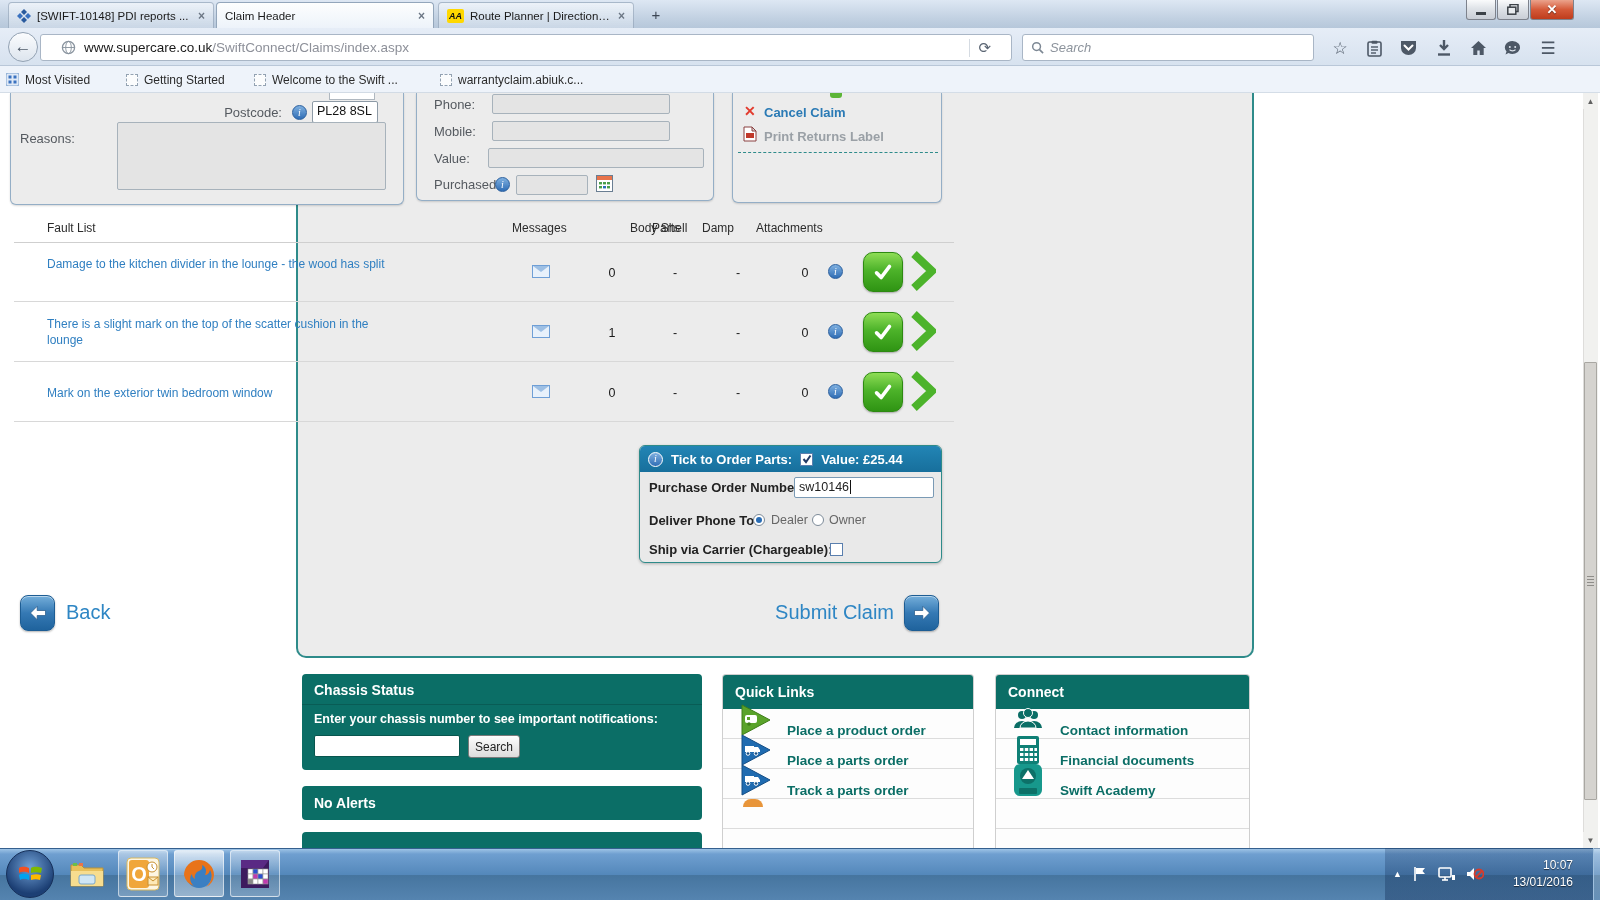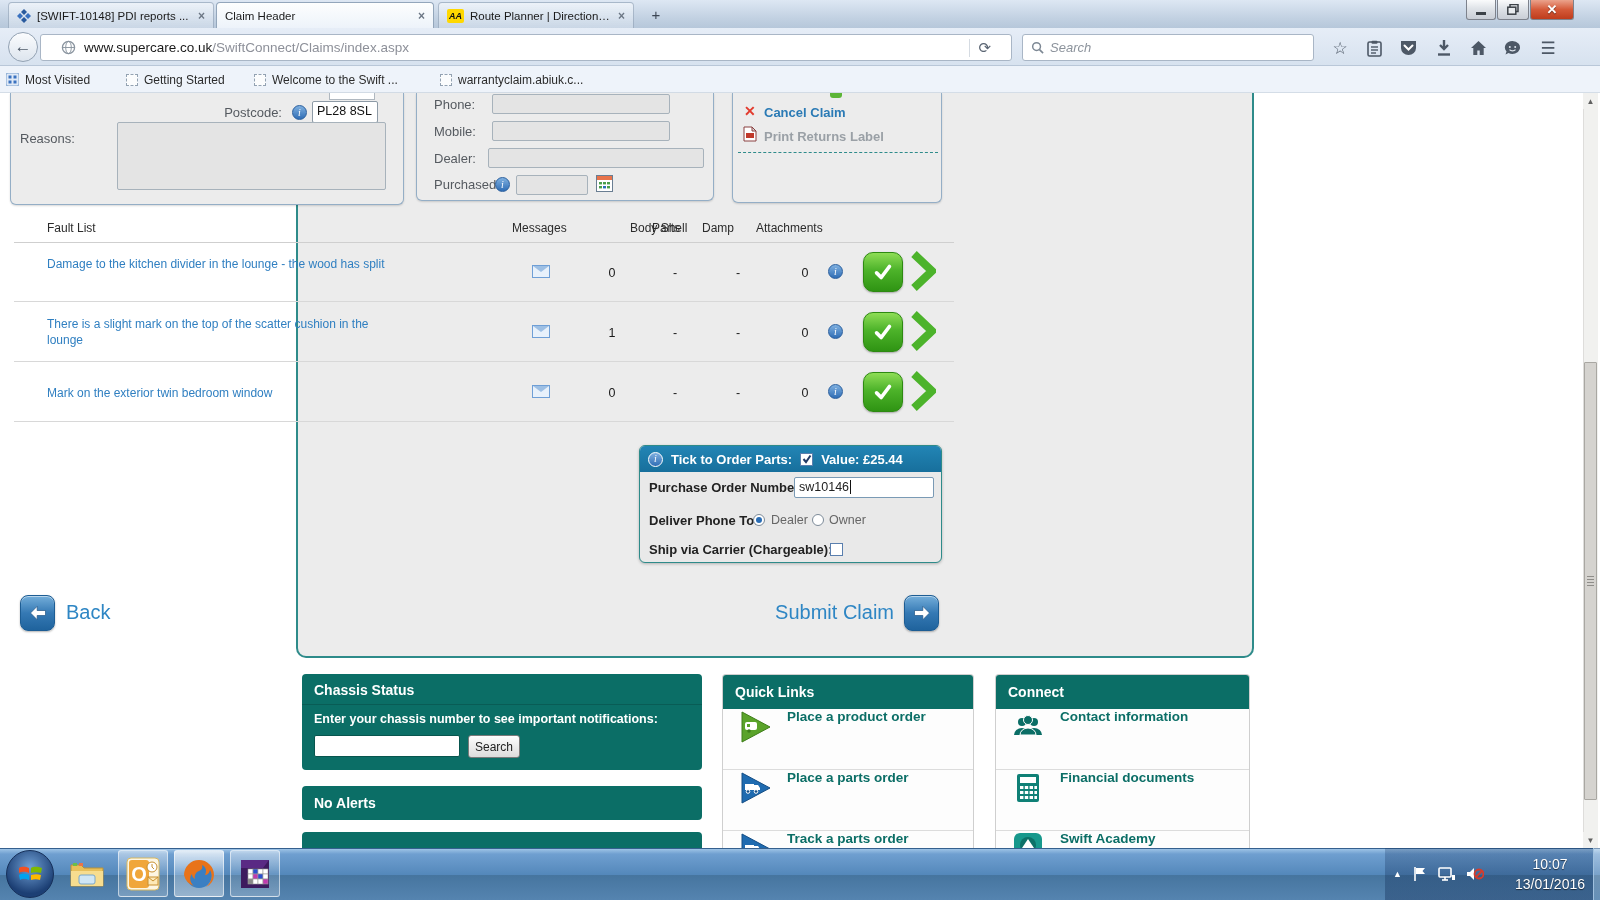--- a/index.html
+++ b/index.html
@@ -62,21 +62,21 @@
   .fault-row { left:310px; width:940px; height:59px; border-bottom:1px solid #d8d8d8; }
   .fault-desc { font-size:12px; color:#2f7fc1; line-height:1.35; }
   .cellnum { font-size:12.5px; color:#1a1a1a; text-align:center; }
   .envelope { width:18px; height:13px; background:#e8f1fb; border:1px solid #6f9fd6; position:relative; }
   .envelope:before { content:""; position:absolute; left:0; top:0; width:0; height:0;
     border-left:8px solid transparent; border-right:8px solid transparent; border-top:6px solid #9dbfe4; }
   .greenbtn { width:40px; height:40px; border-radius:10px;
     background:linear-gradient(#8edd55,#4db32a 45%,#2f9413); border:1px solid #2e8a12;
     box-shadow:0 1px 2px rgba(0,0,0,.3); display:flex; align-items:center; justify-content:center; }
   .tealhead { background:#0b6e66; color:#fff; font-weight:bold; font-size:14px; }
-  .qlrow { display:flex; align-items:flex-start; gap:14px; padding:0 14px; height:61px; border-bottom:1px solid #dcdcdc; background:#fdfdfd; }
+  .qlrow { display:flex; align-items:flex-end; gap:14px; padding:0 14px; height:30px; border-bottom:1px solid #dcdcdc; background:#fdfdfd; }
   .qltext { color:#0b6e66; font-weight:bold; font-size:13.5px; }
   .playicon { width:36px; height:36px; }
   .chk { width:13px; height:13px; background:#fff; border:1px solid #5a7fae; display:flex; align-items:center; justify-content:center; }
   .radio { width:12px; height:12px; border-radius:50%; border:1px solid #7d8b99; background:#fff; }
   .radio.sel:before { content:""; display:block; width:6px; height:6px; margin:2px; border-radius:50%; background:#2a6db5; }
   .navarrowbtn { width:35px; height:36px; border-radius:8px; border:1px solid #1d5d94;
     background:linear-gradient(#74aeda,#3579b4 50%,#1f639d);
     box-shadow:inset 0 1px 0 rgba(255,255,255,.5),0 1px 2px rgba(0,0,0,.3);
     display:flex; align-items:center; justify-content:center; }
   .navlabel { font-size:20px; color:#2e86c4; }
@@ -93,21 +93,21 @@
   
   #taskbar { left:0; top:848px; width:1600px; height:52px;
     background:linear-gradient(#9dc3e6,#6f9fd0 10%,#5488bb 50%,#46759f 52%,#5584b0 100%);
     border-top:1px solid #35608e; }
   .taskbtn { top:850px; width:50px; height:47px; border-radius:3px; display:flex; align-items:center; justify-content:center; }
   .taskbtn.open { border:1px solid rgba(255,255,255,.55);
     background:linear-gradient(rgba(255,255,255,.45),rgba(255,255,255,.12) 50%,rgba(255,255,255,.22)); }
   .taskbtn.front { background:linear-gradient(rgba(255,255,255,.75),rgba(220,238,255,.35) 50%,rgba(255,255,255,.4)); }
   #tray { left:1385px; top:848px; width:208px; height:52px; display:flex; align-items:center; gap:10px;
     color:#fff; background:linear-gradient(rgba(20,50,95,.25),rgba(10,35,75,.35)); padding-left:8px; }
-  #clock { text-align:center; font-size:14px; line-height:1.45; color:#fff; text-shadow:0 1px 1px rgba(0,0,0,.6); margin-left:auto; margin-right:8px; }
+  #clock { text-align:right; font-size:12px; line-height:1.45; color:#fff; text-shadow:0 1px 1px rgba(0,0,0,.6); margin-left:auto; margin-right:20px; }
   #showdesk { left:1593px; top:848px; width:7px; height:52px; border-left:1px solid #9fc0de;
     background:linear-gradient(rgba(255,255,255,.35),rgba(255,255,255,.1)); }
 </style>
 </head>
 <body>
 
 <div class="abs" id="titlebar">
   <div class="abs tab inactive" style="left:8px; width:206px;">
     <svg class="abs" style="position:static" width="14" height="14" viewBox="0 0 14 14">
         <path d="M7 0 L10 3 L7 6 L4 3 Z" fill="#2a5b9e"></path>
@@ -236,21 +236,21 @@
   <div class="abs infoicon" style="left:292px; top:12px;">i</div>
   <div class="abs winput" style="left:312px; top:8px; width:66px; height:22px; color:#111;">PL28 8SL</div>
   <div class="abs flabel" style="left:20px; top:38px;">Reasons:</div>
   <div class="abs ginput" style="left:117px; top:29px; width:269px; height:68px;"></div>
 
   <div class="abs toppanel" style="left:416px; top:0; width:298px; height:108px;"></div>
   <div class="abs flabel" style="left:434px; top:4px;">Phone:</div>
   <div class="abs ginput" style="left:492px; top:1px; width:178px; height:20px;"></div>
   <div class="abs flabel" style="left:434px; top:31px;">Mobile:</div>
   <div class="abs ginput" style="left:492px; top:28px; width:178px; height:20px;"></div>
-  <div class="abs flabel" style="left:434px; top:58px;">Dealer:</div>
+  <div class="abs flabel" style="left:434px; top:58px;">Value:</div>
   <div class="abs ginput" style="left:488px; top:55px; width:216px; height:20px;"></div>
   <div class="abs flabel" style="left:434px; top:84px;">Purchased:</div>
   <div class="abs infoicon" style="left:495px; top:84px;">i</div>
   <div class="abs ginput" style="left:516px; top:82px; width:72px; height:20px;"></div>
   <svg class="abs" style="left:596px; top:82px;" width="17" height="17" viewBox="0 0 17 17">
       <rect x="0.5" y="0.5" width="16" height="16" fill="#fff" stroke="#6a7e92"></rect>
       <rect x="1" y="1" width="15" height="4" fill="#e8734a"></rect>
       <rect x="3" y="7" width="3" height="2.4" fill="#4a9e4a"></rect>
       <rect x="7" y="7" width="3" height="2.4" fill="#4a9e4a"></rect>
       <rect x="11" y="7" width="3" height="2.4" fill="#4a9e4a"></rect>

